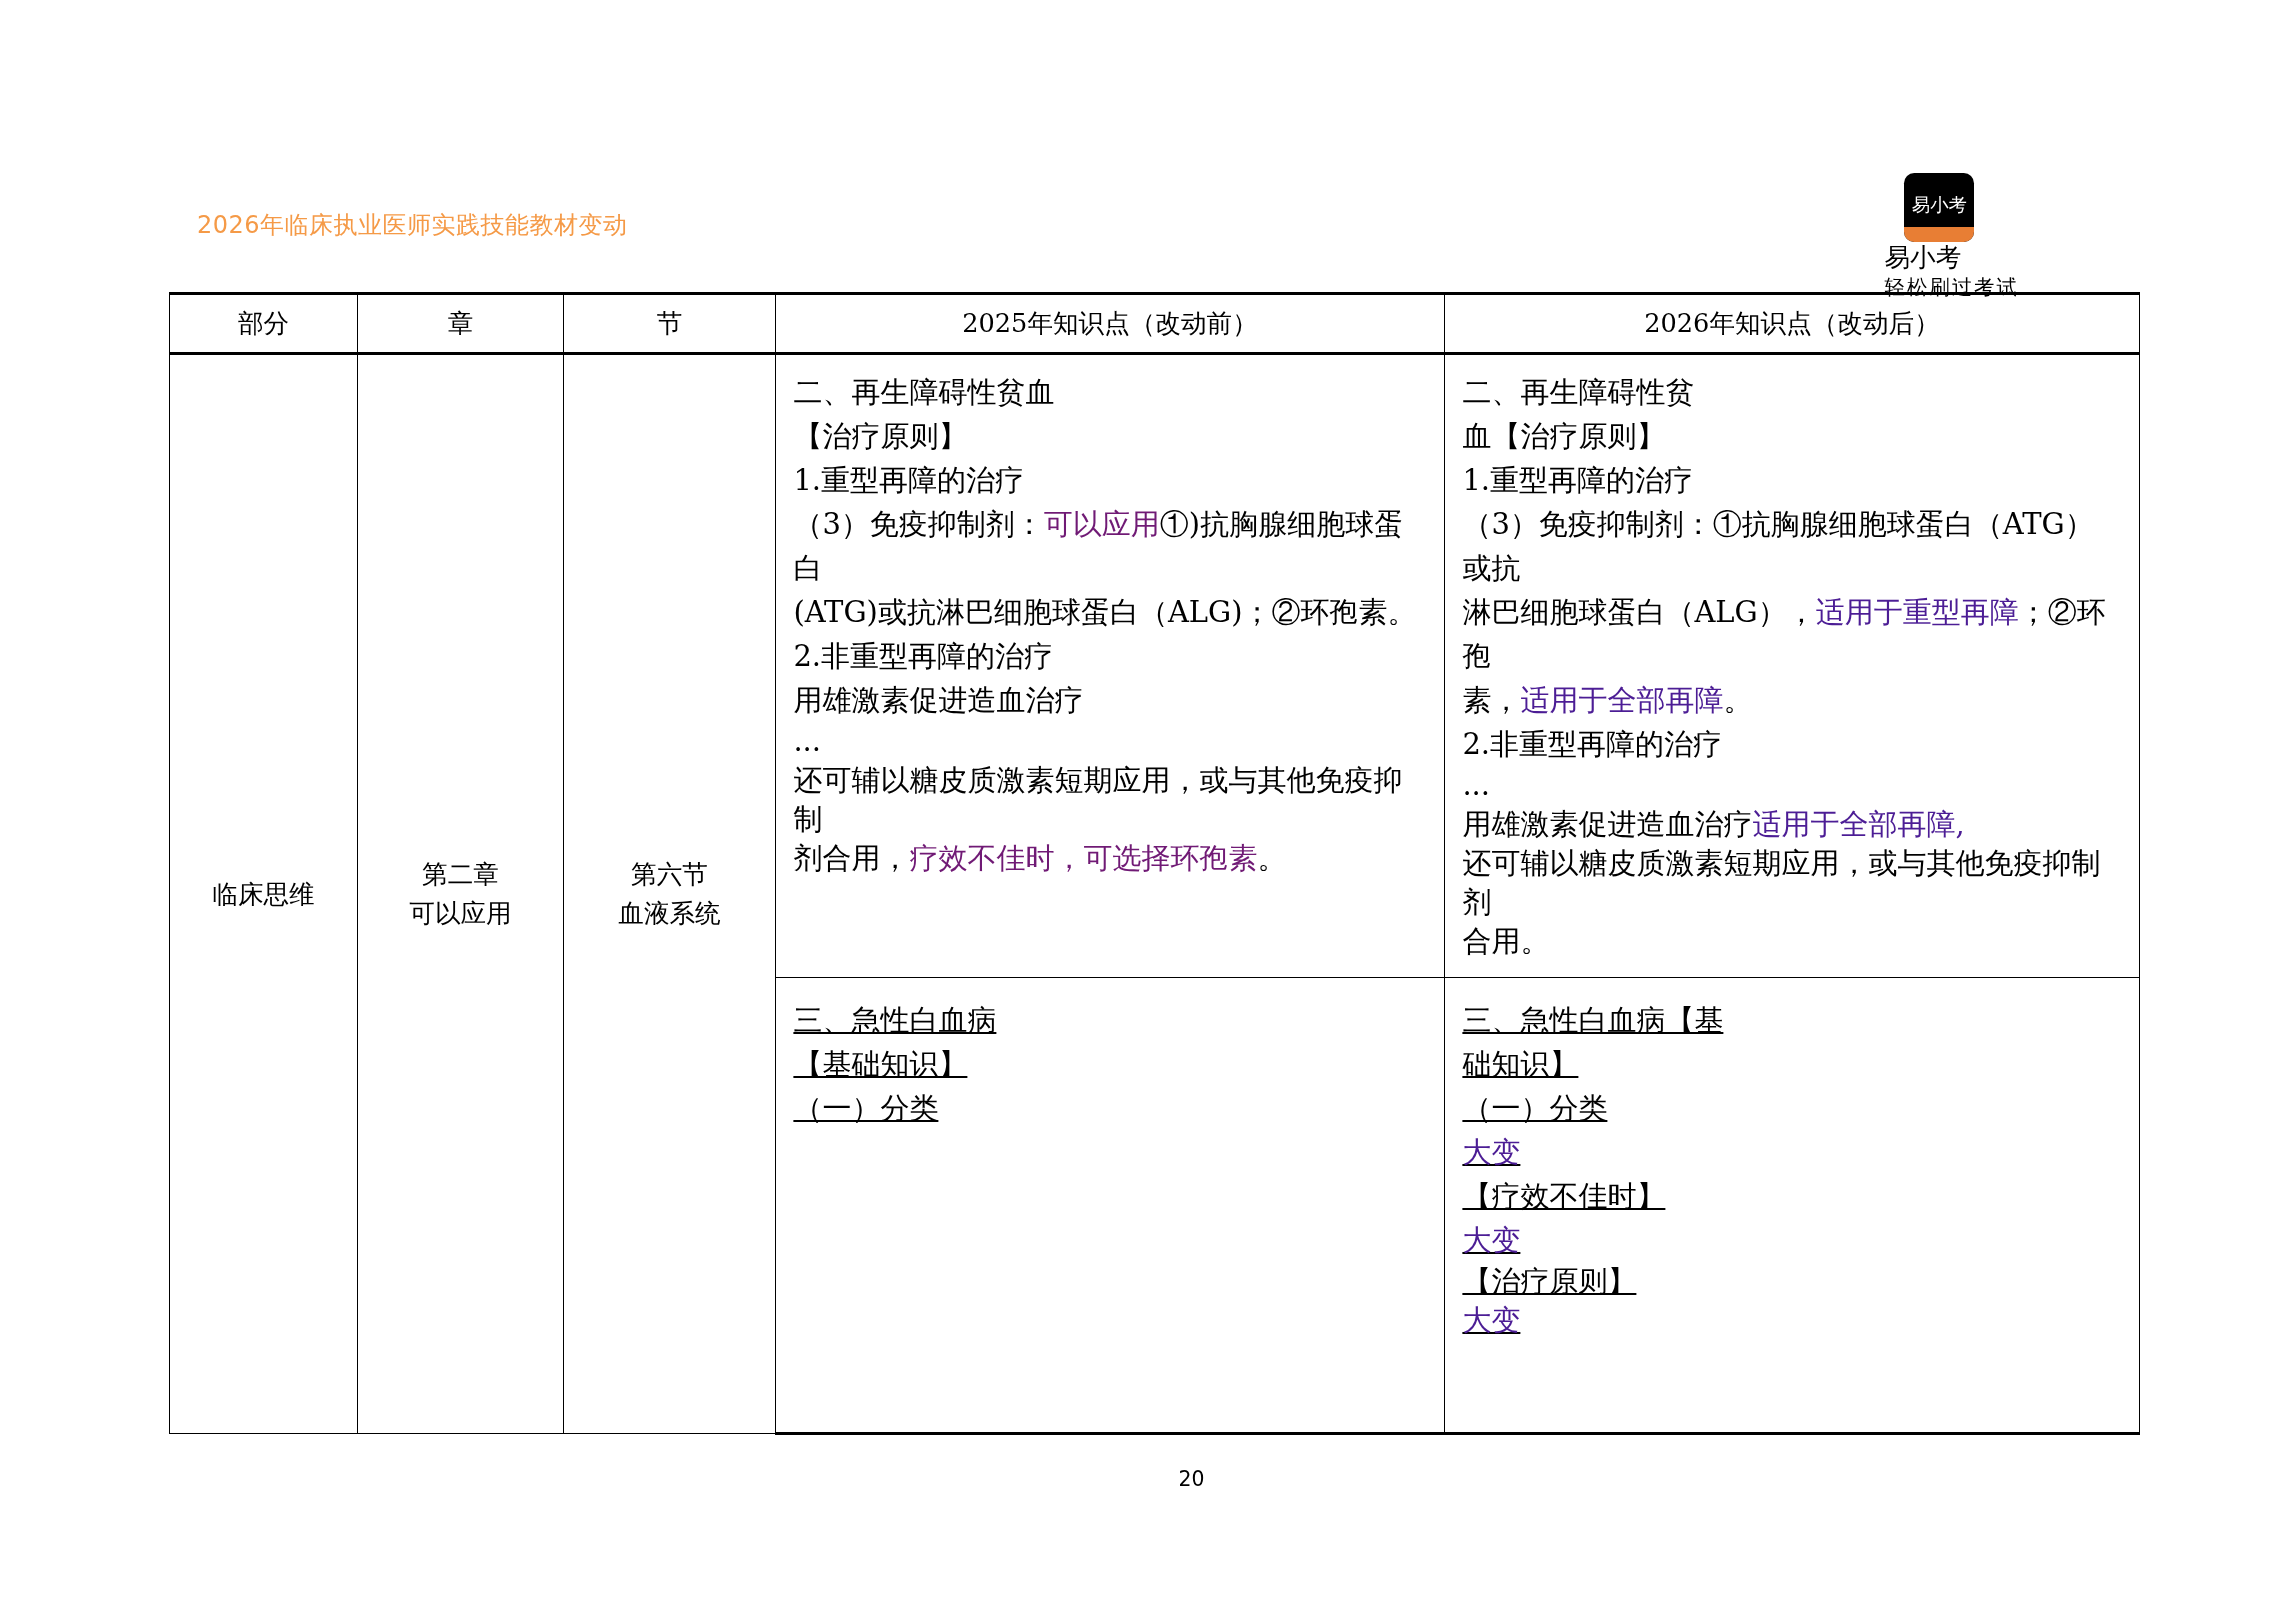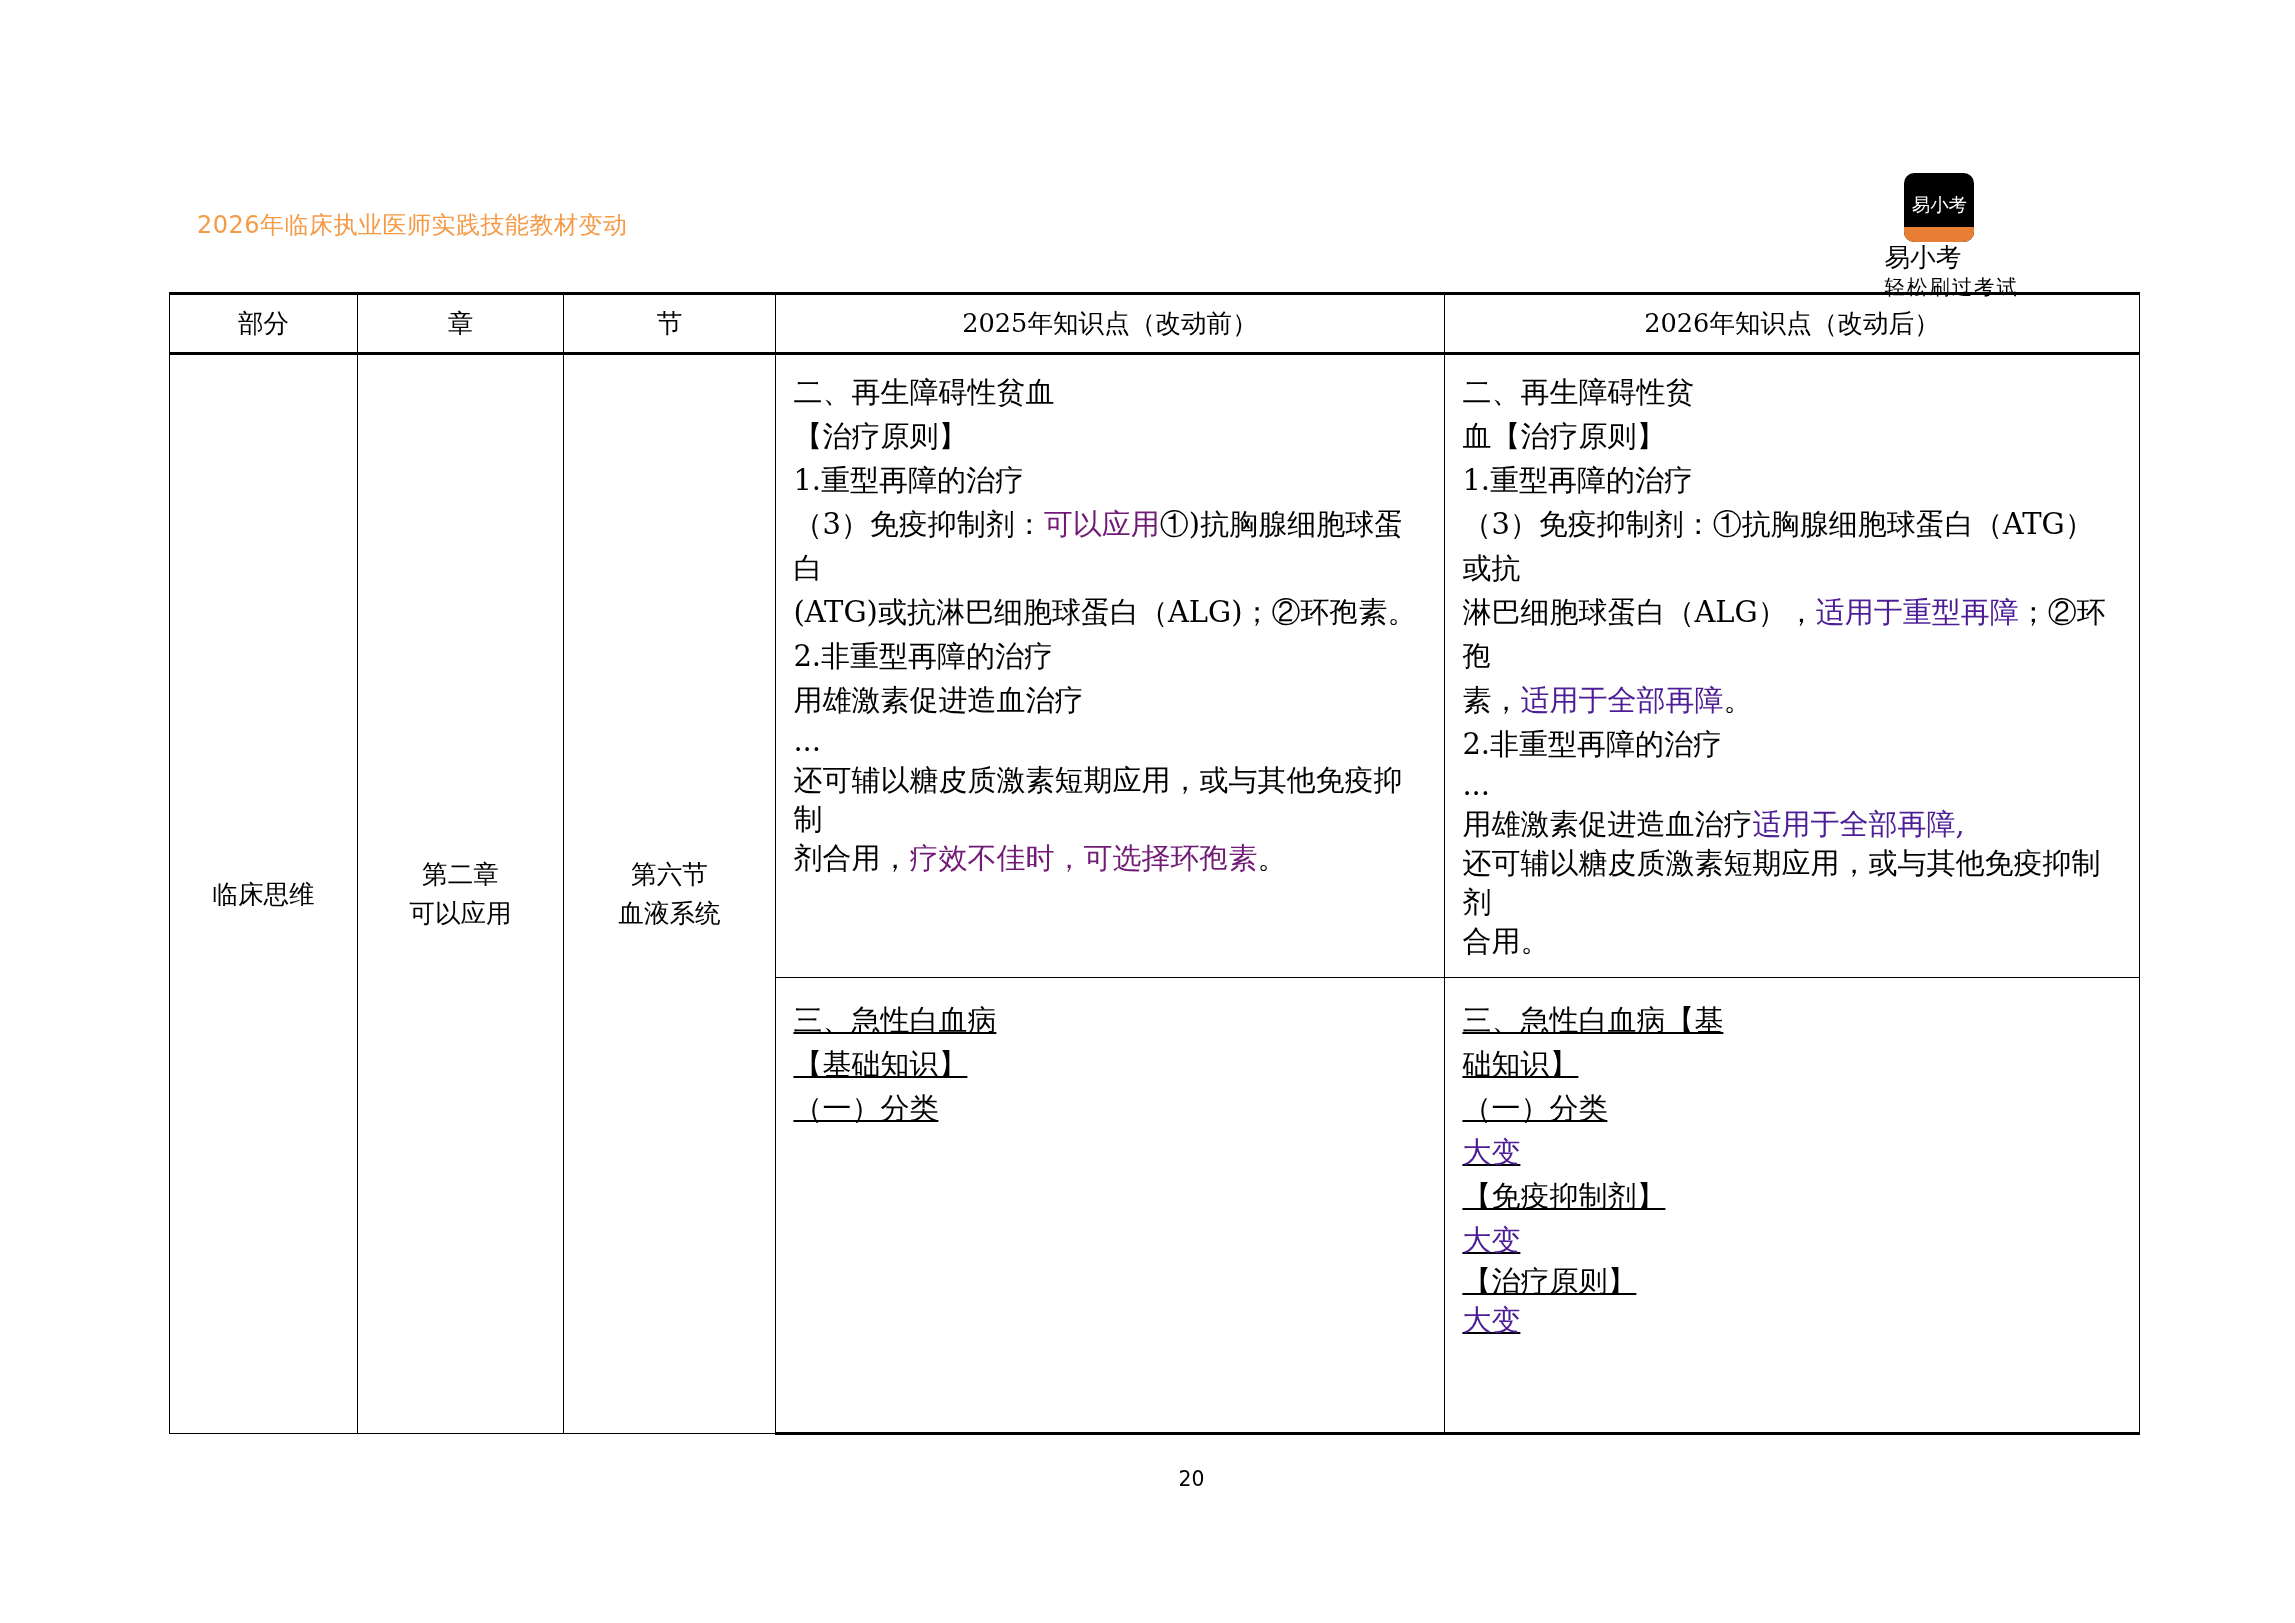--- a/index.html
+++ b/index.html
@@ -111,21 +111,21 @@
       <td class="content">
         <span class="line">三、急性白血病</span>
         <span class="line">【基础知识】</span>
         <span class="line">（一）分类</span>
       </td>
       <td class="content">
         <span class="line">三、急性白血病【基</span>
         <span class="line">础知识】</span>
         <span class="line">（一）分类</span>
         <span class="line blue">大变</span>
-        <span class="line">【免疫抑制剂】</span>
+        <span class="line">【疗效不佳时】</span>
         <span class="line blue">大变</span>
         <span class="line tight">【治疗原则】</span>
         <span class="line tight blue">大变</span>
       </td>
     </tr>
   </tbody>
 </table>
 
 <div class="pagenum">20</div>
 

